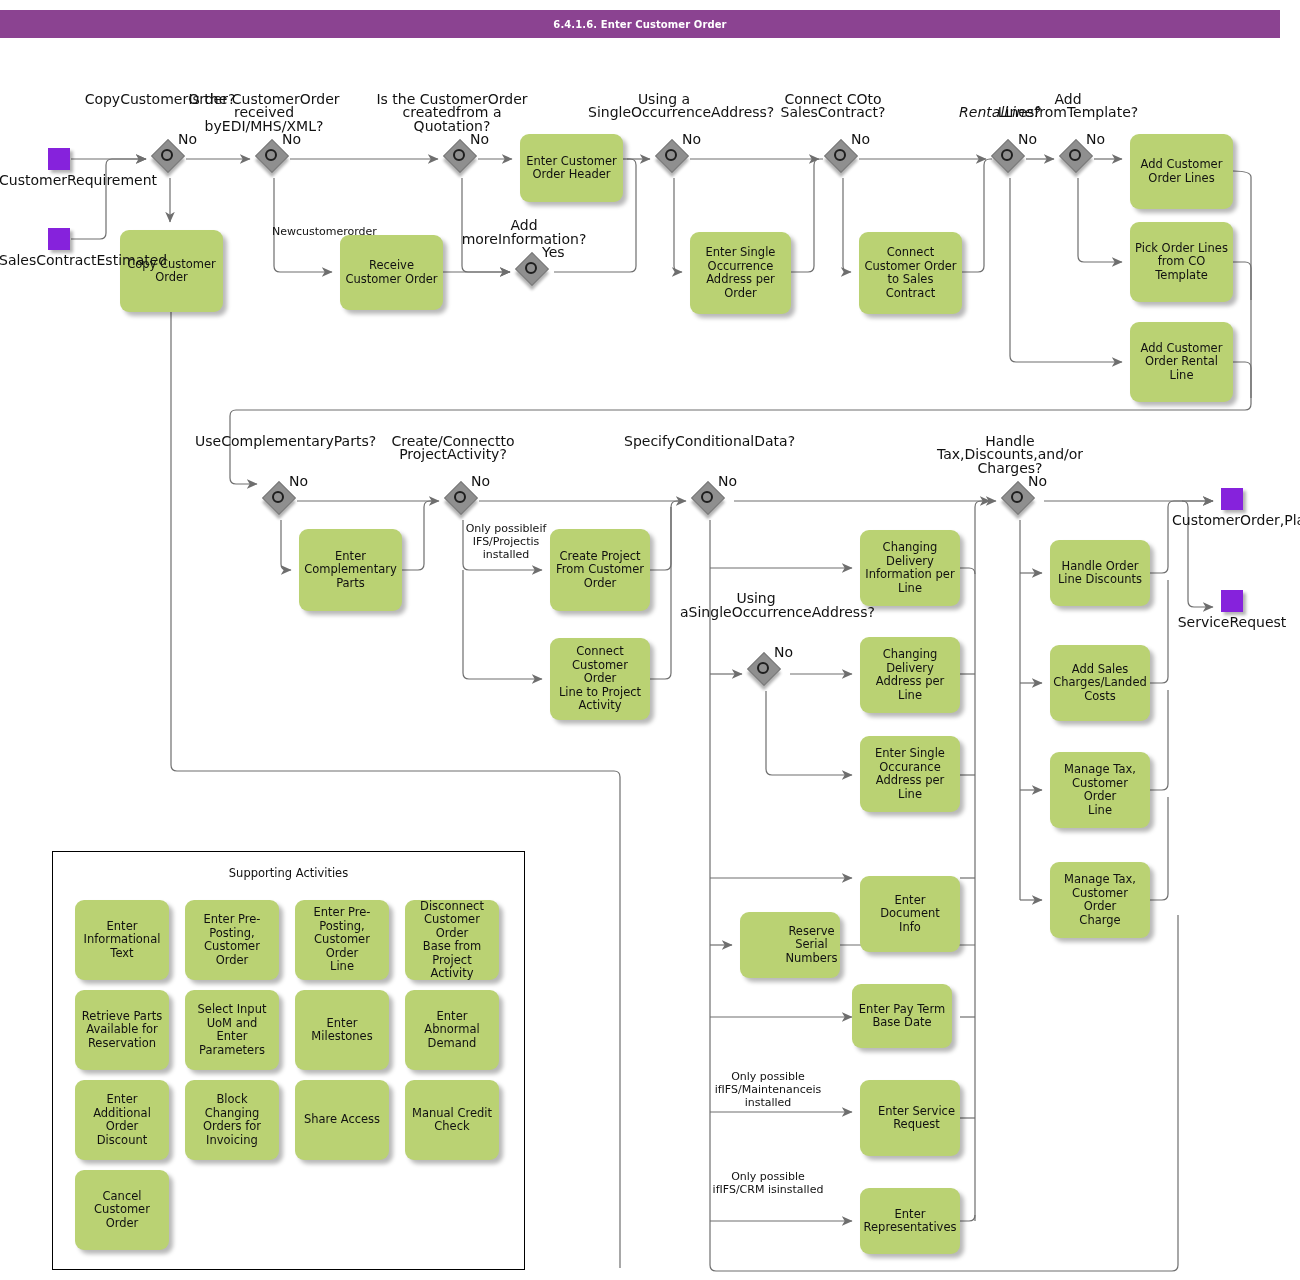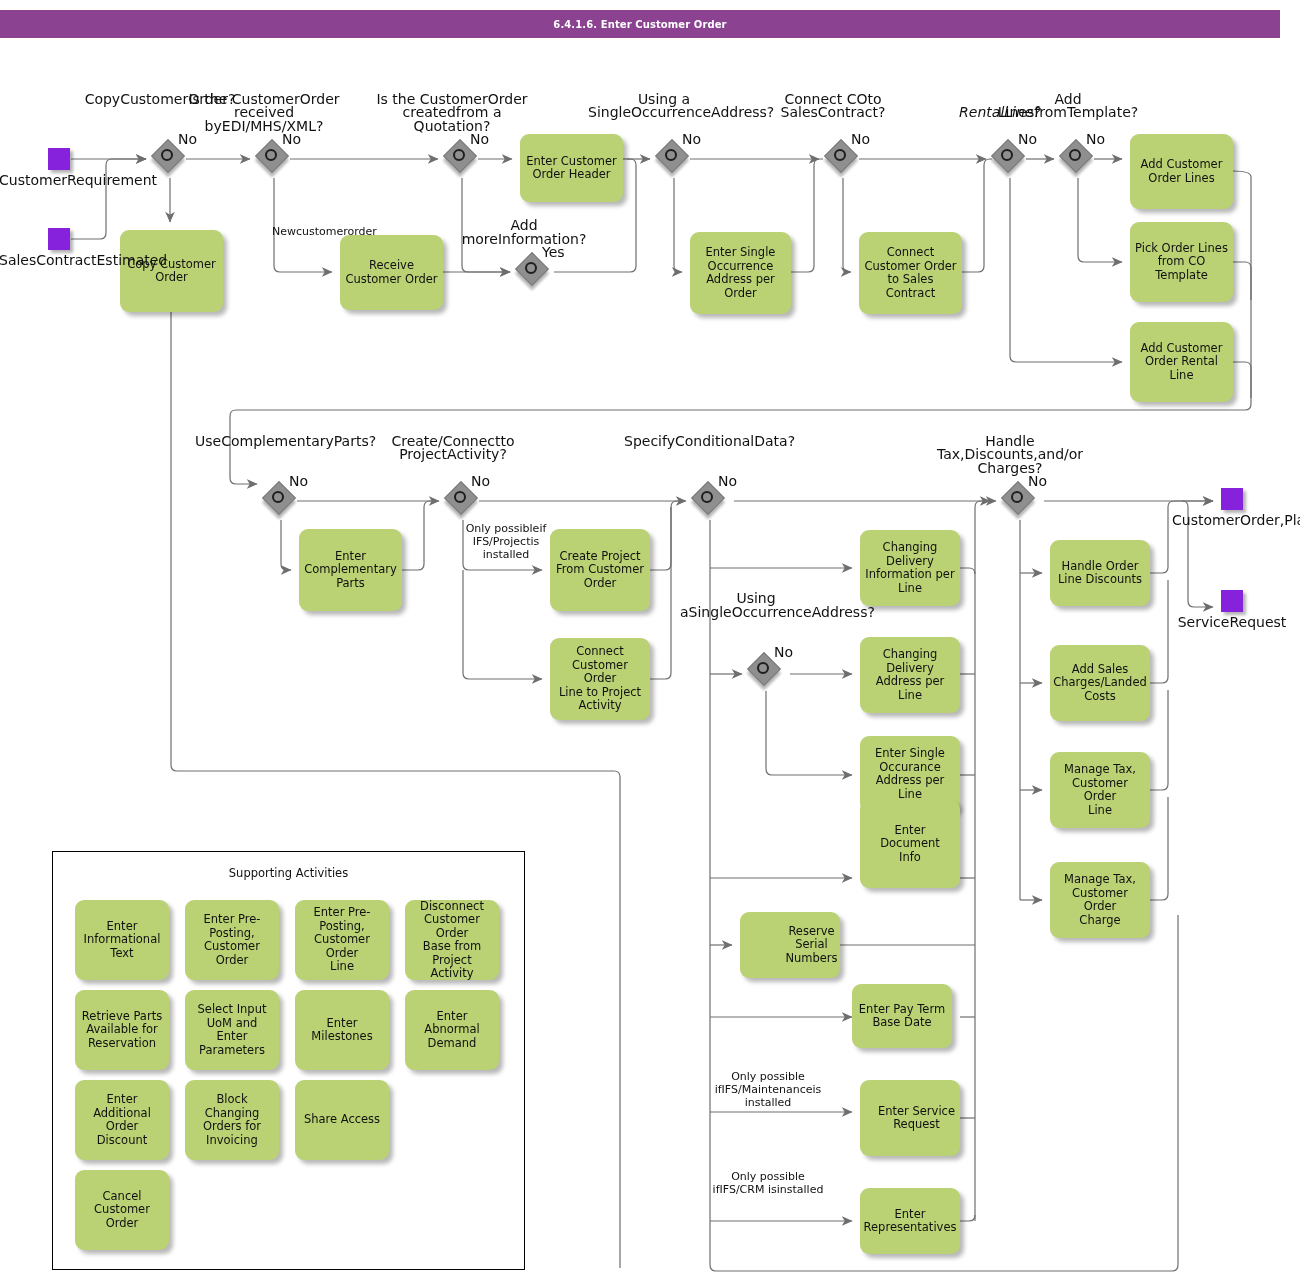--- a/index.html
+++ b/index.html
@@ -256,21 +256,21 @@
           <span>Address per Line</span>
         </div>
       </div>
       <div class="task" style="left:860px;top:736px;width:100px;height:76px;">
         <div>
           <span>Enter Single</span>
           <span>Occurance</span>
           <span>Address per Line</span>
         </div>
       </div>
-      <div class="task" style="left:860px;top:800px;width:100px;height:88px;align-items:center;">
+      <div class="task" style="left:860px;top:876px;width:100px;height:76px;align-items:center;">
         <div>
           <span>Enter Document</span>
           <span>Info</span>
         </div>
       </div>
       <div class="task" style="left:740px;top:912px;width:100px;height:66px;padding-left:48px;">
         <div>
           <span>Reserve Serial</span>
           <span>Numbers</span>
         </div>
@@ -482,20 +482,26 @@
             <span>Block Changing</span>
             <span>Orders for</span>
             <span>Invoicing</span>
           </div>
         </div>
         <div class="task" style="left:242px;top:228px;width:94px;height:80px;">
           <div>
             <span>Share Access</span>
           </div>
         </div>
+        <div class="task" style="left:352px;top:228px;width:94px;height:80px;">
+          <div>
+            <span>Manual Credit</span>
+            <span>Check</span>
+          </div>
+        </div>
         <div class="task" style="left:22px;top:318px;width:94px;height:80px;">
           <div>
             <span>Cancel</span>
             <span>Customer Order</span>
           </div>
         </div>
       </div>
   </div>
 
 </div>

